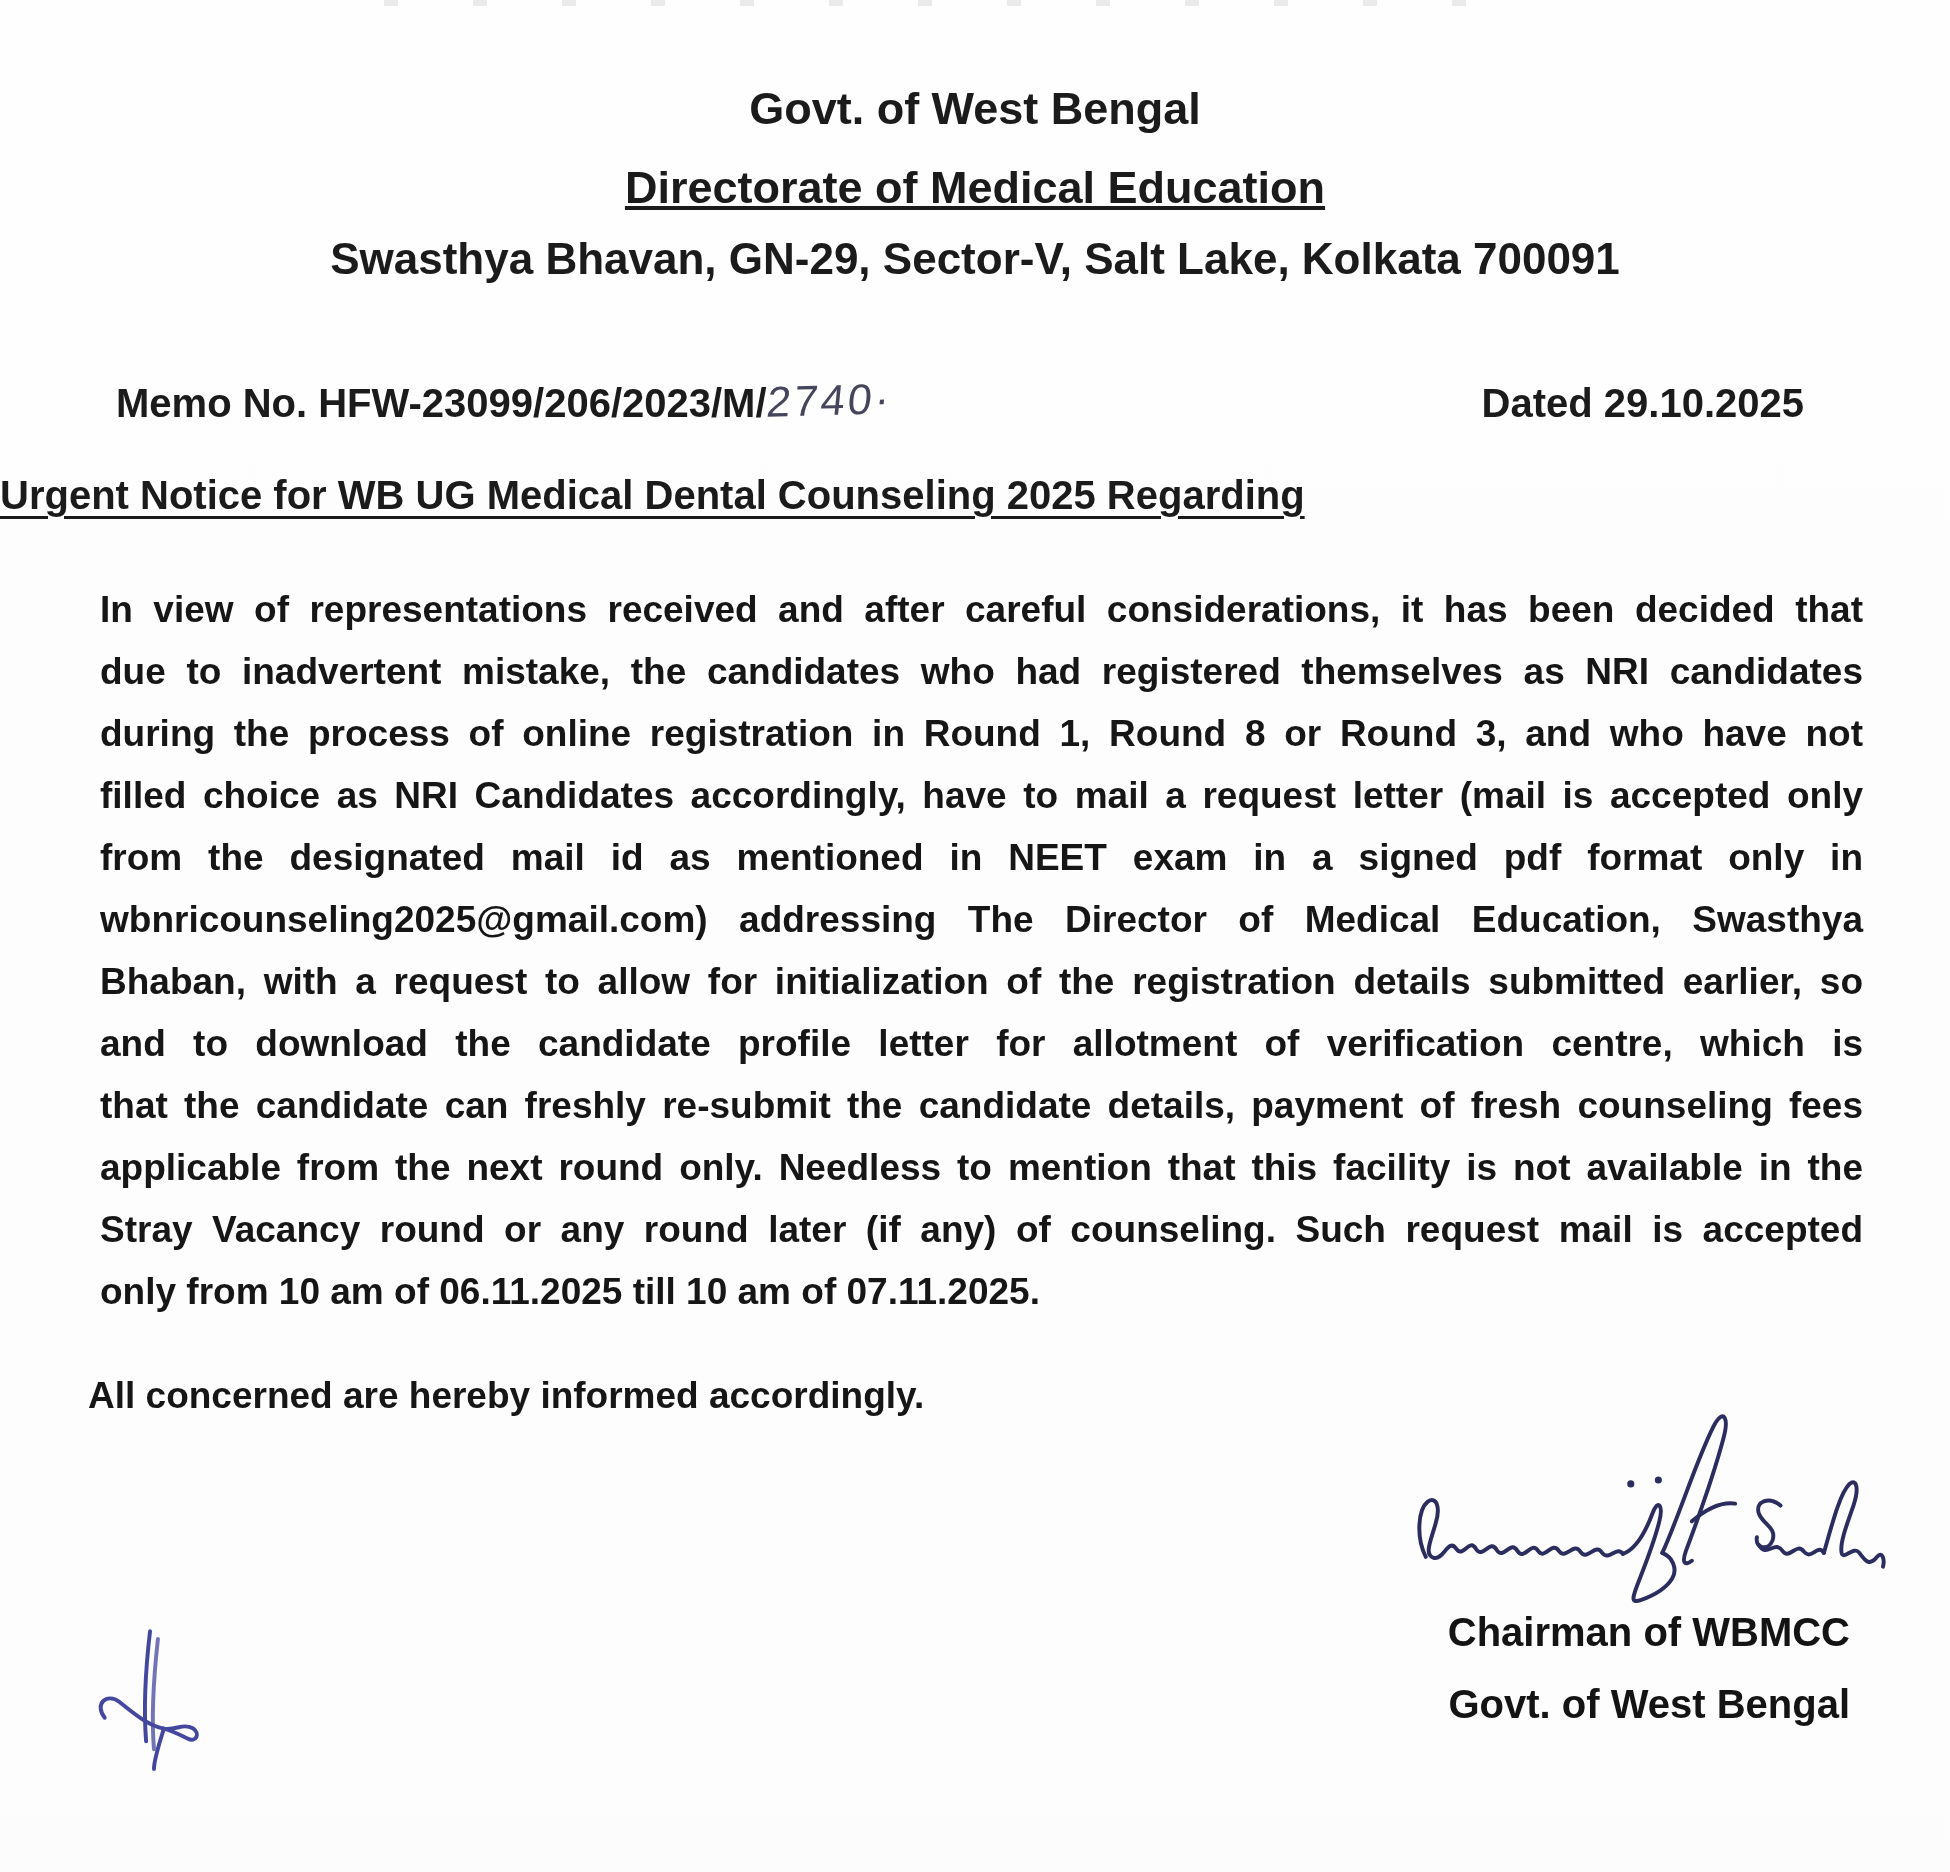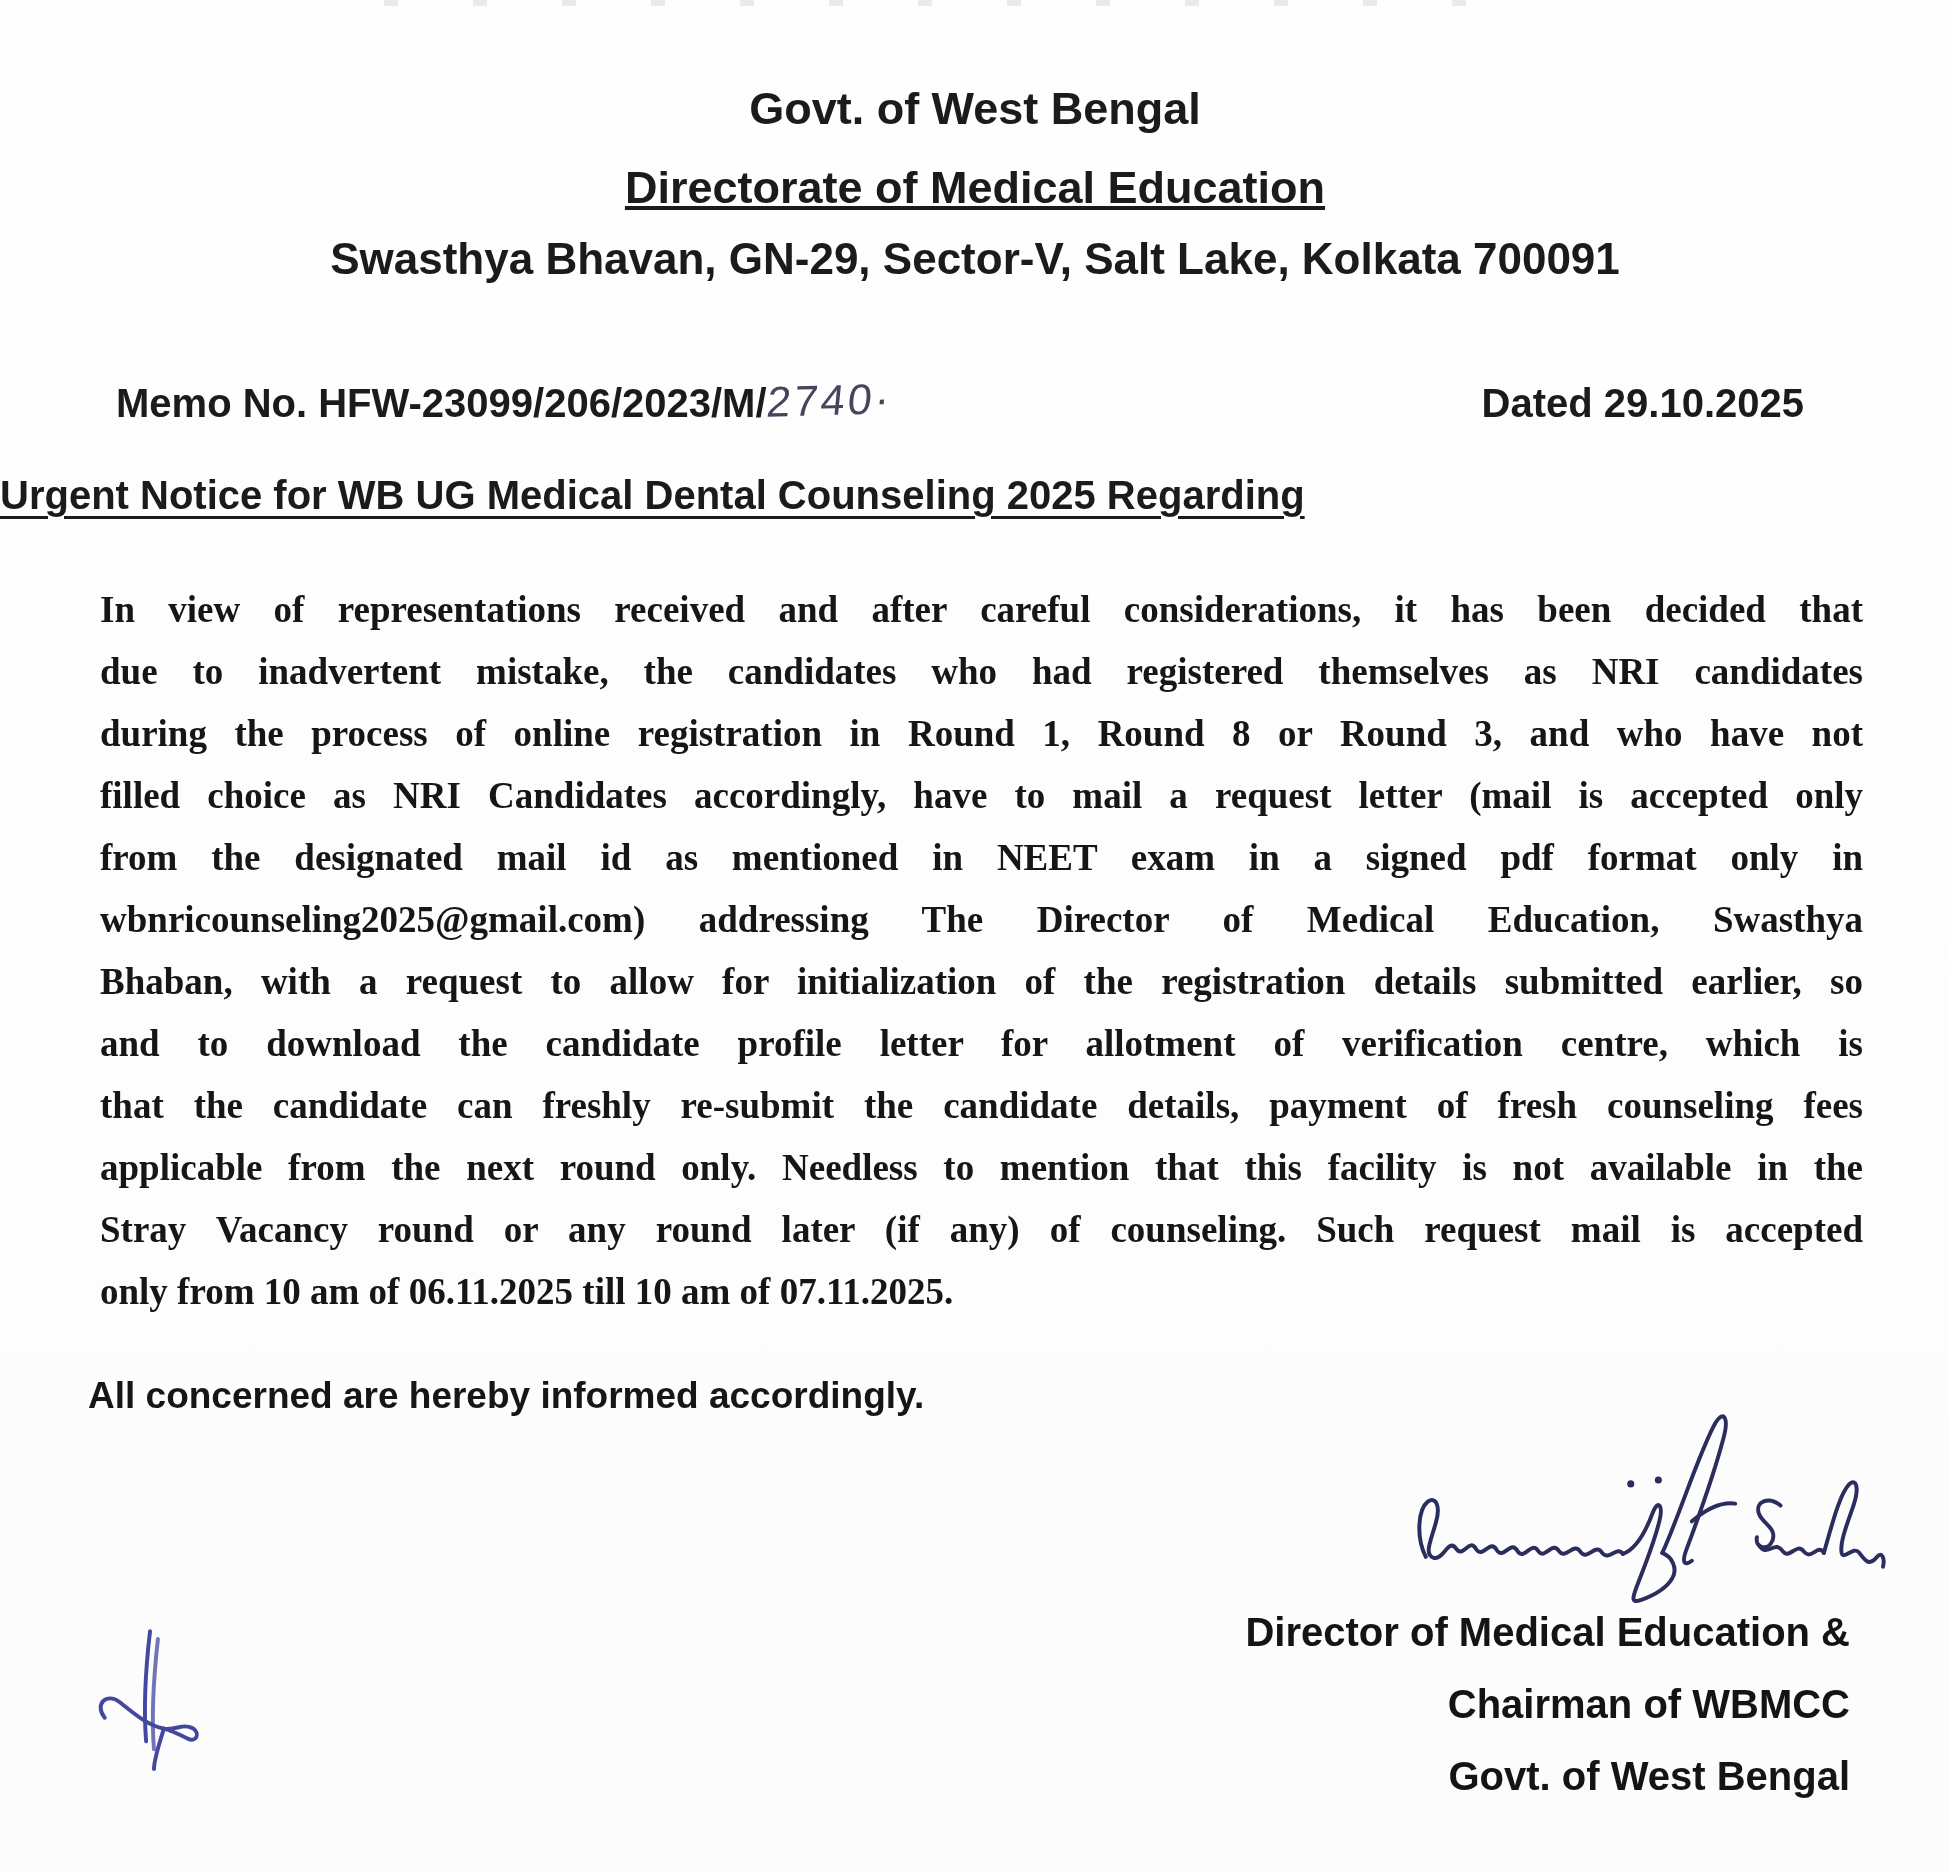--- a/index.html
+++ b/index.html
@@ -52,21 +52,20 @@
   }
   .body-text {
     position: absolute; top: 579px; left: 100px; width: 1763px;
     font-size: 37px; font-weight: 600; color: #161616;
   }
   .para-line {
     line-height: 62px;
     text-align: justify;
     text-align-last: justify;
     white-space: nowrap;
-    font-family: Liberation Serif, serif;
   }
   .para-line.last { text-align-last: left; white-space: normal; }
   .closing {
     position: absolute; top: 1375px; left: 88px;
     font-size: 37px; font-weight: 600; color: #161616;
   }
   .signature-wrap {
     position: absolute; top: 1411px; left: 1404px;
     width: 488px; height: 202px;
   }
@@ -140,21 +139,20 @@
         <path d="M426,144 C434,116 442,84 452,74 C459,68 462,78 456,96 C449,116 442,134 444,144
                  C446,152 456,136 462,144 C468,152 472,158 480,148 C485,142 488,150 486,158"></path>
 
         <circle cx="230" cy="74" r="3.6" fill="#2b2d5e" stroke="none"></circle>
         <circle cx="258" cy="70" r="3.6" fill="#2b2d5e" stroke="none"></circle>
       </g>
     </svg>
   </div>
 
   <div class="sign-block">
-    <div>Director of Medical Education &amp;</div>
     <div>Chairman of WBMCC</div>
     <div>Govt. of West Bengal</div>
   </div>
 
   <div class="initial-wrap">
     <svg width="128" height="158" viewBox="0 0 130 160" fill="none" xmlns="http://www.w3.org/2000/svg">
       <g stroke="#43479e" stroke-width="4" stroke-linecap="round" fill="none">
         <path d="M62,8 C58,42 55,82 58,120"></path>
         <path d="M70,16 C66,52 63,92 66,128" opacity="0.75"></path>
         <path d="M16,96 C5,82 18,70 31,80 C46,92 60,104 76,107 C89,109 95,101 106,107 C113,112 109,122 100,117 C92,113 84,109 76,107"></path>

